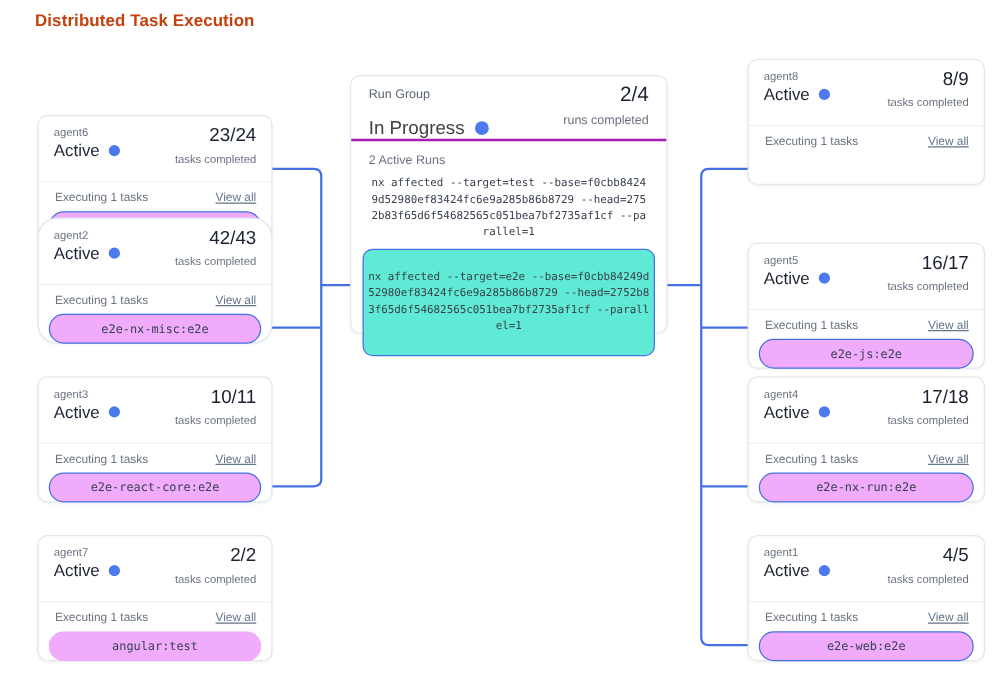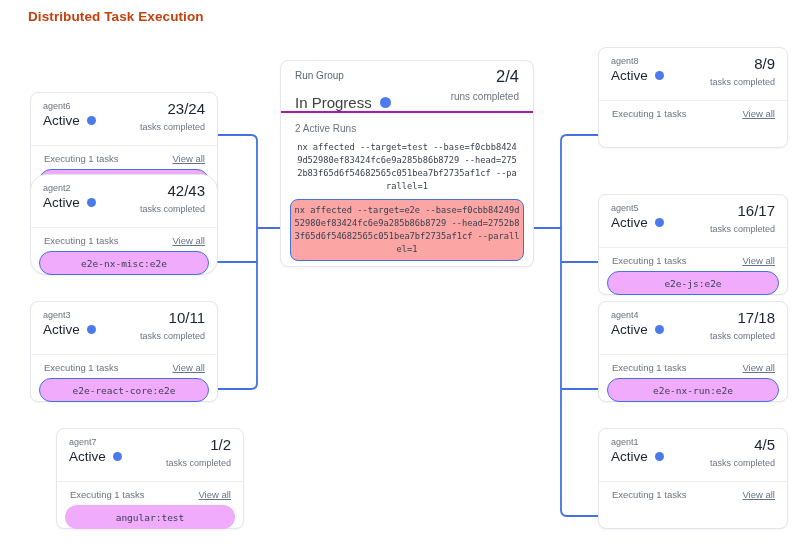--- a/index.html
+++ b/index.html
@@ -40,21 +40,21 @@
   .run-status { position:absolute; left:14px; top:33px; font-size:15px; color:#404040; display:flex; align-items:center; gap:8px; }
   .run-status .status-dot { width:11px; height:11px; }
   .run-count { position:absolute; right:14px; top:6px; font-size:16.5px; color:#1b2230; text-align:right; }
   .run-count-label { position:absolute; right:14px; top:30px; font-size:10px; color:#6b7280; text-align:right; }
   .active-runs { position:absolute; left:14px; top:62px; font-size:10px; color:#6b7280; }
 
   .cmd { font-family:"DejaVu Sans Mono", monospace; font-size:8.7px; line-height:13px; color:#39414f;
          text-align:center; word-break:break-all; }
   .run-plain { position:absolute; left:14px; right:14px; top:80px; padding:0 1px; cursor:pointer; }
   .run-highlight { position:absolute; left:9px; right:9px; top:138px; border:1.5px solid var(--accent);
-                   border-radius:8px; padding:4px 2px; background:#fca5a5; cursor:pointer; }
+                   border-radius:8px; padding:16px 2px; background:#5eead4; cursor:pointer; }
 
   
   svg.wires { position:absolute; left:0; top:0; width:800px; height:549px; pointer-events:none; }
   .wire { stroke:var(--accent); stroke-width:1.8; fill:none; }
   .node { fill:var(--accent); }
 </style>
 </head>
 <body>
 
 <div class="stage">
@@ -124,28 +124,28 @@
       <div class="agent-count">10/11</div>
       <div class="agent-count-label">tasks completed</div>
     </div>
     <div class="task-row">
       <span class="executing-label">Executing 1 tasks</span>
       <span class="view-all">View all</span>
     </div>
     <div class="task-pill">e2e-react-core:e2e</div>
   </div>
 
-  <div class="card agent-card" style="left:30px; top:428px;margin-left:26px;">
+  <div class="card agent-card" style="left:30px; top:428px;">
     <div class="agent-header">
       <div class="agent-name">agent7</div>
       <div class="agent-status">
           <span>Active</span>
           <span class="status-dot"></span>
         </div>
-      <div class="agent-count">1/2</div>
+      <div class="agent-count">2/2</div>
       <div class="agent-count-label">tasks completed</div>
     </div>
     <div class="task-row">
       <span class="executing-label">Executing 1 tasks</span>
       <span class="view-all">View all</span>
     </div>
     <div class="task-pill plain">angular:test</div>
   </div>
 
   <div class="card run-card">
@@ -220,15 +220,16 @@
           <span>Active</span>
           <span class="status-dot"></span>
         </div>
       <div class="agent-count">4/5</div>
       <div class="agent-count-label">tasks completed</div>
     </div>
     <div class="task-row">
       <span class="executing-label">Executing 1 tasks</span>
       <span class="view-all">View all</span>
     </div>
+    <div class="task-pill">e2e-web:e2e</div>
   </div>
 
 </div>
 
 </body></html>

